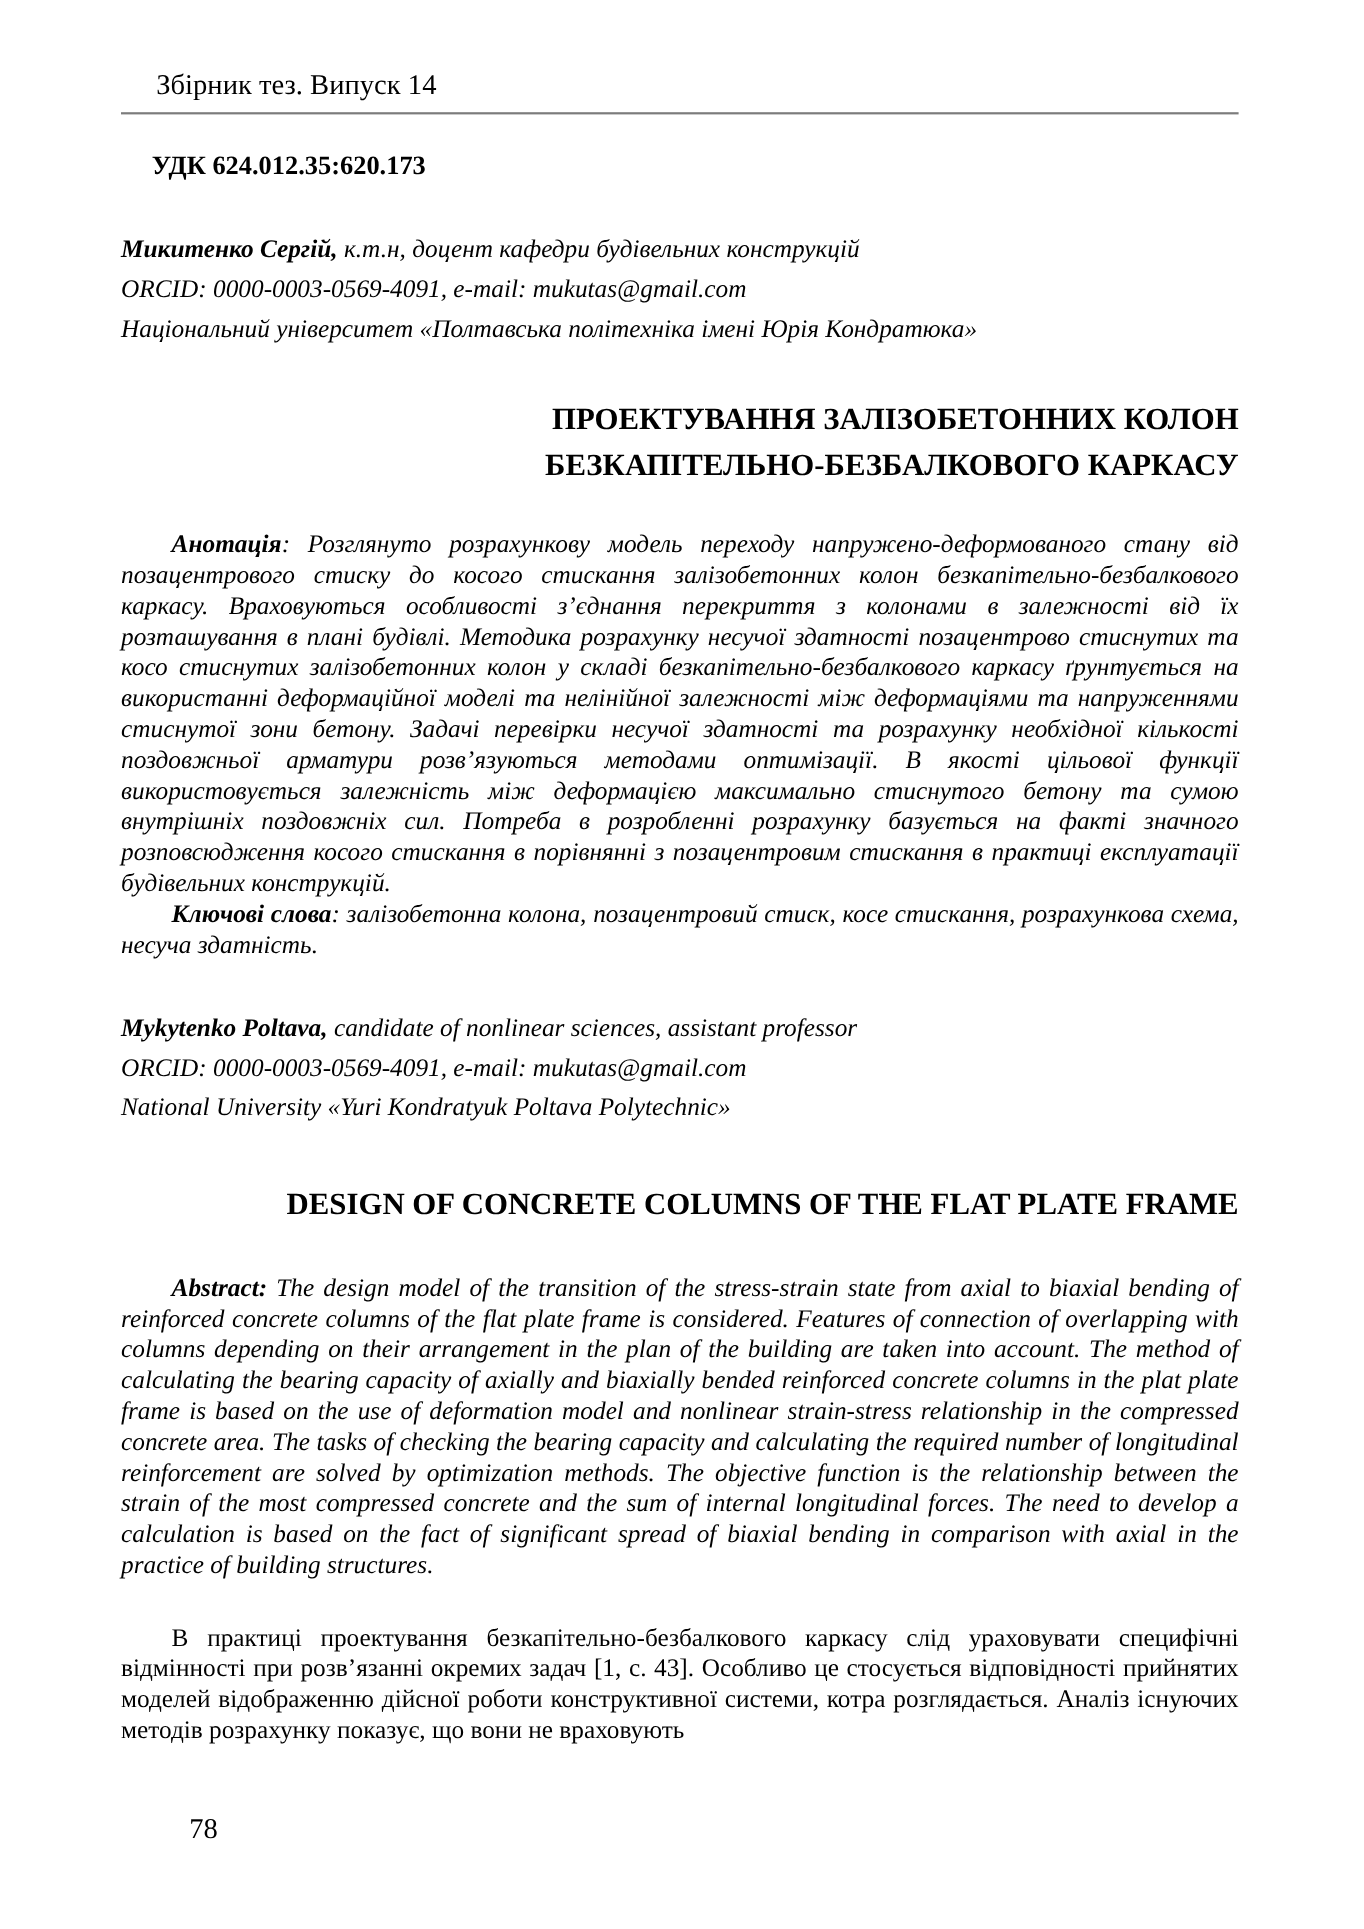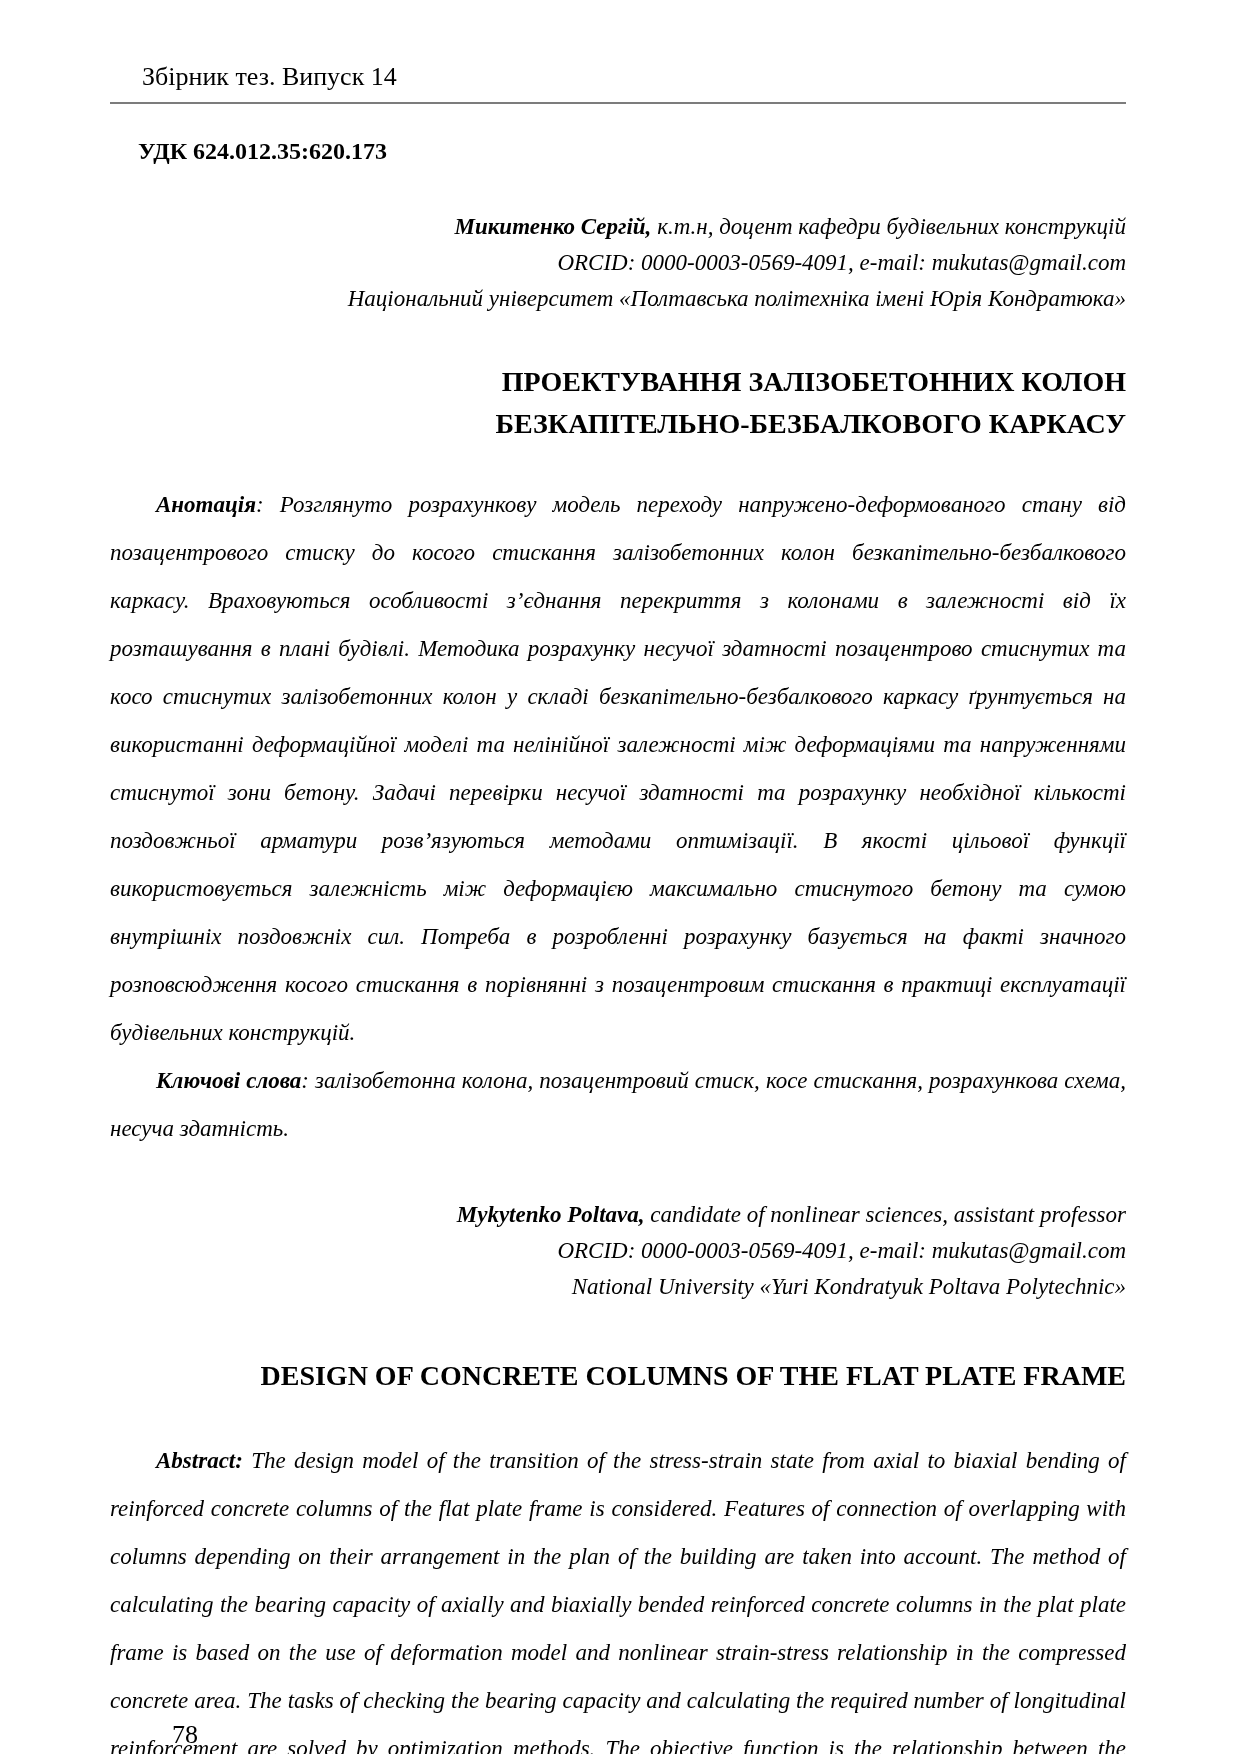--- a/index.html
+++ b/index.html
@@ -31,52 +31,52 @@
     margin: 0 0 0 0;
   }
   .udc {
     font-weight: bold;
     font-size: 24px;
     margin-top: 34px;
     margin-left: 28px;
   }
   .author-block {
     margin-top: 44px;
-    text-align: right;
+    text-align: left;
     font-style: italic;
     font-size: 23px;
     line-height: 36px;
   }
   .author-block .name {
     font-weight: bold;
   }
   .main-title {
     margin-top: 44px;
     text-align: right;
     font-weight: bold;
     font-size: 28px;
     line-height: 42px;
   }
   .para {
     font-size: 23px;
-    line-height: 48px;
+    line-height: 28px;
     text-align: justify;
     text-indent: 46px;
     margin: 0;
   }
   .italic { font-style: italic; }
   .bold   { font-weight: bold; }
   .abstract-ua { margin-top: 36px; }
   .title-en { margin-top: 50px; }
   .abstract-en { margin-top: 40px; font-family: Liberation Serif, serif; }
   .body-par { margin-top: 38px; }
   .page-number {
     position: absolute;
     left: 172px;
-    top: 1720px;
+    top: 1648px;
     font-size: 26px;
   }
 </style>
 </head>
 <body>
 
 <div class="page">
 
   <div class="running-head">Збірник тез. Випуск 14</div>
   <hr class="head-rule">

